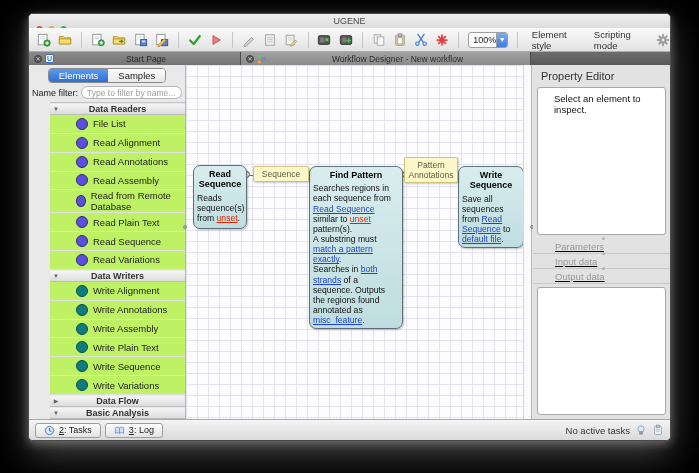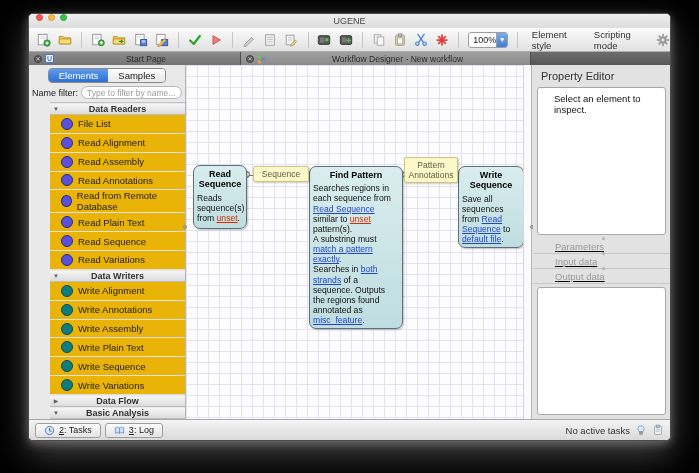--- a/index.html
+++ b/index.html
@@ -5,21 +5,21 @@
   * { margin:0; padding:0; box-sizing:border-box; }
   html,body { width:699px; height:473px; background:#000; overflow:hidden;
     font-family:"Liberation Sans", sans-serif; }
   .window{ position:absolute; left:28px; top:13px; width:643px; height:428px;
     border-radius:5px; overflow:hidden; background:#e8e8e8;
     box-shadow:0 14px 34px rgba(150,150,150,.45), 0 3px 10px rgba(170,170,170,.5);
     border:1px solid #4a4a4a;}
   
   .titlebar{ position:absolute; left:0; top:0; right:0; height:20px;
     background:linear-gradient(#efefef,#d6d6d6); border-bottom:1px solid #b0b0b0;
-    display:flex; align-items:flex-start;}
+    display:flex; align-items:flex-end;}
   .lights{ display:flex; gap:5px; margin-left:7px;}
   .light{ width:7px;height:7px;border-radius:50%;}
   .light.red{background:#fc5753;border:1px solid #d44441;}
   .light.yellow{background:#fdbc40;border:1px solid #d6a034;}
   .light.green{background:#33c748;border:1px solid #2aa63c;}
   .win-title{ position:absolute; left:0; right:0; text-align:center; font-size:9px;
     color:#4a4a4a; top:2px;}
   
   .toolbar{ position:absolute; left:0; top:14px; right:0; height:24px;
     background:linear-gradient(#fafafa,#e2e2e2); border-bottom:1px solid #adadad;
@@ -68,22 +68,22 @@
     font-family:"Liberation Sans",sans-serif;}
   .filter-row input::placeholder{ color:#9a9a9a;}
   .ellist{ flex:1; background:#f4f4f4; border-top:1px solid #c2c2c2; overflow:hidden;
     display:flex; flex-direction:column;margin-left:21px;}
   .group-hdr{ height:13px; background:linear-gradient(#f6f6f6,#dcdcdc);
     border-bottom:1px solid #bdbdbd; border-top:1px solid #e9e9e9;
     display:flex; align-items:center; font-size:9px; font-weight:bold; color:#333;}
   .group-hdr .tri{ width:12px; text-align:center; font-size:6px; color:#666;
     font-weight:normal;}
   .group-hdr .gl{ flex:1; text-align:center; padding-right:12px;}
-  .el-item{ height:28px; background:#eab308; border-bottom:1px solid #e0e0e0;
-    display:flex; align-items:center; gap:5px; padding-left:11px; font-size:9.5px;
+  .el-item{ height:28px; background:#bef264; border-bottom:1px solid #e0e0e0;
+    display:flex; align-items:center; gap:5px; padding-left:26px; font-size:9.5px;
     color:#1c1c1c;}
   .dot{ width:12px;height:12px;border-radius:50%;}
   .dot.reader{ background:#5b50dc; border:1px solid #2e2a7a;}
   .dot.writer{ background:#0f7d7d; border:1px solid #074c4c;}
   
   .canvas{ position:absolute; left:157px; top:0; width:346px; bottom:0;
     background:#fdfdff;
     background-image:linear-gradient(#e2e2f2 1px, transparent 1px),
       linear-gradient(90deg, #e2e2f2 1px, transparent 1px);
     background-size:11px 11px; border-right:1px solid #b5b5b5; overflow:hidden;}
@@ -334,25 +334,25 @@
         <div class="el-item">
             <span class="dot reader"></span>
             <span>File List</span>
           </div>
         <div class="el-item">
             <span class="dot reader"></span>
             <span>Read Alignment</span>
           </div>
         <div class="el-item">
             <span class="dot reader"></span>
+            <span>Read Annotations</span>
+          </div>
+        <div class="el-item">
+            <span class="dot reader"></span>
             <span>Read Assembly</span>
-          </div>
-        <div class="el-item">
-            <span class="dot reader"></span>
-            <span>Read Annotations</span>
           </div>
         <div class="el-item">
             <span class="dot reader"></span>
             <span>Read from Remote Database</span>
           </div>
         <div class="el-item">
             <span class="dot reader"></span>
             <span>Read Plain Text</span>
           </div>
         <div class="el-item">

